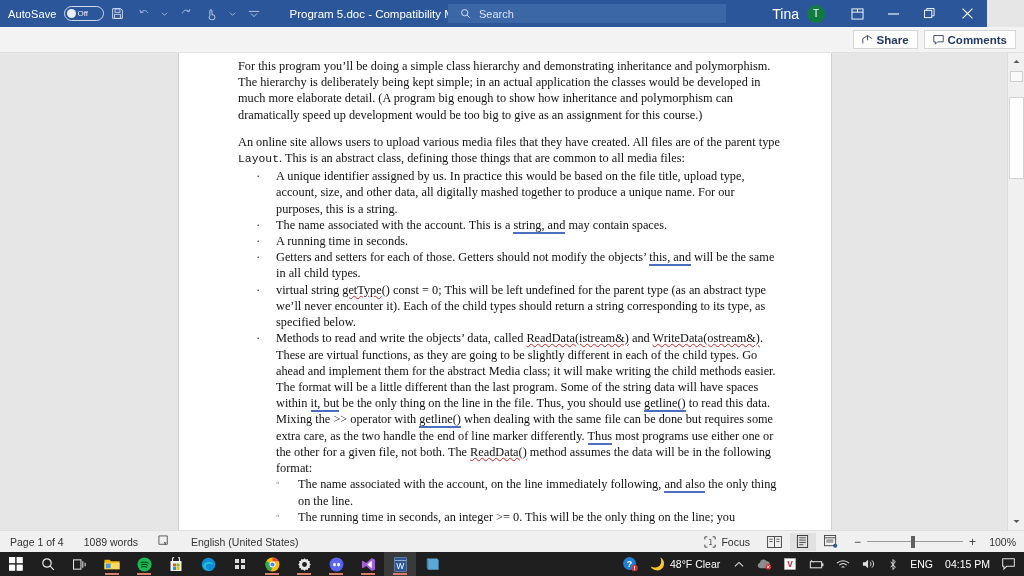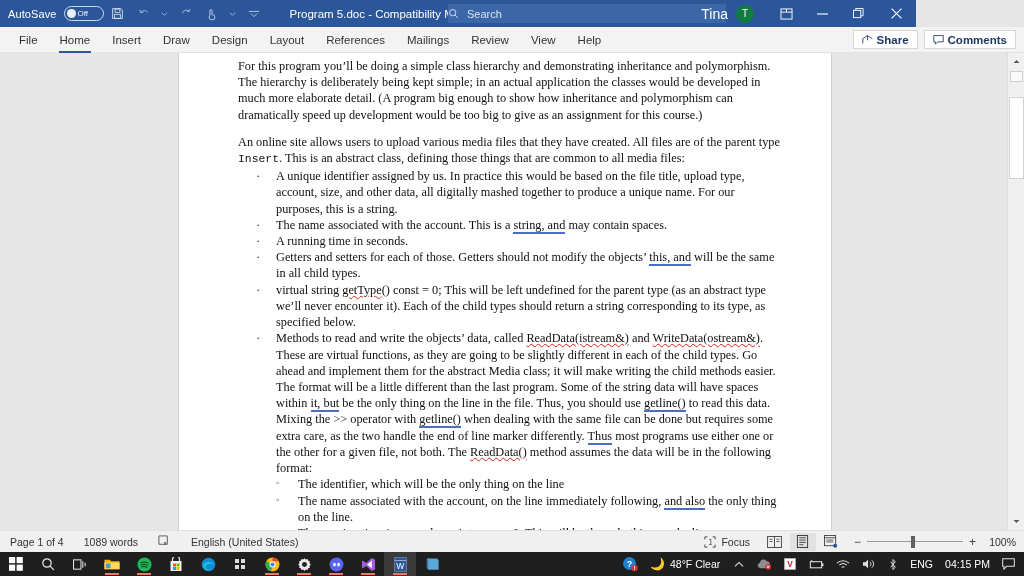--- a/index.html
+++ b/index.html
@@ -6,21 +6,21 @@
   html, body {
     width: 1024px; height: 576px;
     overflow: hidden;
     font-family: "Liberation Sans", sans-serif;
     background: #e6e6e6;
   }
   .app { position: relative; width: 1024px; height: 576px; }
 
   
   .titlebar {
-    position: absolute; left: 0; top: 0; width: 916px; height: 27px;
+    position: absolute; left: 0; top: 0; width: 987px; height: 27px;
     background: #2b579a; color: #ffffff;
     display: flex; align-items: center; font-size: 11px;
   }
   .qat { display: flex; align-items: center; gap: 2px; padding-left: 8px; }
   .autosave-label { font-size: 11px; margin-right: 5px; letter-spacing: .1px; }
   .toggle {
     width: 40px; height: 15px; border: 1px solid #cfd9ea; border-radius: 8px;
     display: flex; align-items: center; gap: 2px; padding: 0 2px;
     font-size: 8px; color: #e9eefa;
   }
@@ -32,21 +32,21 @@
   .qbtn.small { width: 14px; }
   .qbtn svg { display: block; }
   .title-center {
     flex: 1; display: flex; align-items: center; justify-content: flex-start;
     padding-left: 24px;
   }
   .doc-title { font-size: 11.5px; color: #ffffff; white-space: nowrap; }
   .searchbox {
     position: absolute; left: 448px; top: 4px; width: 278px; height: 19px;
     background: #3c67a7; display: flex; align-items: center; gap: 8px;
-    color: #dbe3f2; font-size: 11px;
+    padding-left: 12px; color: #dbe3f2; font-size: 11px;
   }
   .title-right {
     position: absolute; right: 0; top: 0; height: 27px; display: flex; align-items: center;
   }
   .user-name { font-size: 14px; margin-right: 8px; color: #ffffff; }
   .avatar {
     width: 18px; height: 18px; border-radius: 50%; background: #107c41; color: #fff;
     font-size: 10px; display: flex; align-items: center; justify-content: center;
     margin-right: 14px;
   }
@@ -264,33 +264,20 @@
       </span>
       <span class="winbtn close">
         <svg width="11" height="11" viewBox="0 0 12 12">
             <path d="M0.6 0.6 L11.4 11.4 M11.4 0.6 L0.6 11.4" stroke="#ffffff" stroke-width="1.2"></path>
           </svg>
       </span>
     </div>
   </div>
 
   <div class="ribbon">
-    <div class="tabs">
-      <div class="tab">File</div>
-      <div class="tab active">Home</div>
-      <div class="tab">Insert</div>
-      <div class="tab">Draw</div>
-      <div class="tab">Design</div>
-      <div class="tab">Layout</div>
-      <div class="tab">References</div>
-      <div class="tab">Mailings</div>
-      <div class="tab">Review</div>
-      <div class="tab">View</div>
-      <div class="tab">Help</div>
-    </div>
     <div class="ribbon-right">
       <div class="pillbtn">
         <svg width="11" height="11" viewBox="0 0 14 14">
             <path d="M1 12 V6 L7 2 L13 6" fill="none" stroke="#1f3864" stroke-width="1.1"></path>
             <path d="M7 2 V8" stroke="#1f3864" stroke-width="1.1"></path>
           </svg>
         <span>Share</span>
       </div>
       <div class="pillbtn">
         <svg width="11" height="11" viewBox="0 0 14 14">
@@ -301,42 +288,41 @@
     </div>
   </div>
 
   <div class="docarea">
     <div class="page">
       <div class="pagebody">
 
         <p class="para">For this program you’ll be doing a simple class hierarchy and demonstrating inheritance and polymorphism. The hierarchy is deliberately being kept simple; in an actual application the classes would be developed in much more elaborate detail. (A program big enough to show how inheritance and polymorphism can dramatically speed up development would be too big to give as an assignment for this course.)</p>
 
         <p class="para" style="margin-bottom:1px;">
-          <span>An online site allows users to upload various media files that they have created. All files are of the parent type </span><span class="mono">Insert</span><span>. This is an abstract class, defining those things that are common to all media files:</span>
+          <span>An online site allows users to upload various media files that they have created. All files are of the parent type </span><span class="mono">Layout</span><span>. This is an abstract class, defining those things that are common to all media files:</span>
         </p>
 
         <ul class="ul1">
           <li>A unique identifier assigned by us. In practice this would be based on the file title, upload type, account, size, and other data, all digitally mashed together to produce a unique name. For our purposes, this is a string.</li>
           <li>
             <span>The name associated with the account. This is a </span><span class="grammar">string, and</span><span> may contain spaces.</span>
           </li>
           <li>A running time in seconds.</li>
           <li>
             <span>Getters and setters for each of those. Getters should not modify the objects’ </span><span class="grammar">this, and</span><span> will be the same in all child types.</span>
           </li>
           <li>
             <span>virtual string </span><span class="spell-red">getType</span><span>() const = 0;  This will be left undefined for the parent type (as an abstract type we’ll never encounter it). Each of the child types should return a string corresponding to its type, as specified below.</span>
           </li>
           <li>
             <span>Methods to read and write the objects’ data, called </span><span class="spell-red">ReadData(istream&amp;)</span><span> and </span><span class="spell-red">WriteData(ostream&amp;)</span><span>. These are virtual functions, as they are going to be slightly different in each of the child types. Go ahead and implement them for the abstract Media class; it will make writing the child methods easier. The format will be a little different than the last program. Some of the string data will have spaces within </span><span class="grammar">it, but</span><span> be the only thing on the line in the file. Thus, you should use </span><span class="grammar">getline()</span><span> to read this data. Mixing the &gt;&gt; operator with </span><span class="grammar">getline()</span><span> when dealing with the same file can be done but requires some extra care, as the two handle the end of line marker differently. </span><span class="grammar">Thus</span><span> most programs use either one or the other for a given file, not both. The </span><span class="spell-red">ReadData()</span><span> method assumes the data will be in the following format:</span>
           </li>
         </ul>
 
         <ul class="ul2">
-          <li>The identifier, which will be the only thing on the line</li>
           <li>
             <span>The name associated with the account, on the line immediately following, </span><span class="grammar">and also</span><span> the only thing on the line.</span>
           </li>
           <li>The running time in seconds, an integer &gt;= 0. This will be the only thing on the line; you</li>
         </ul>
 
       </div>
     </div>
   </div>
 

